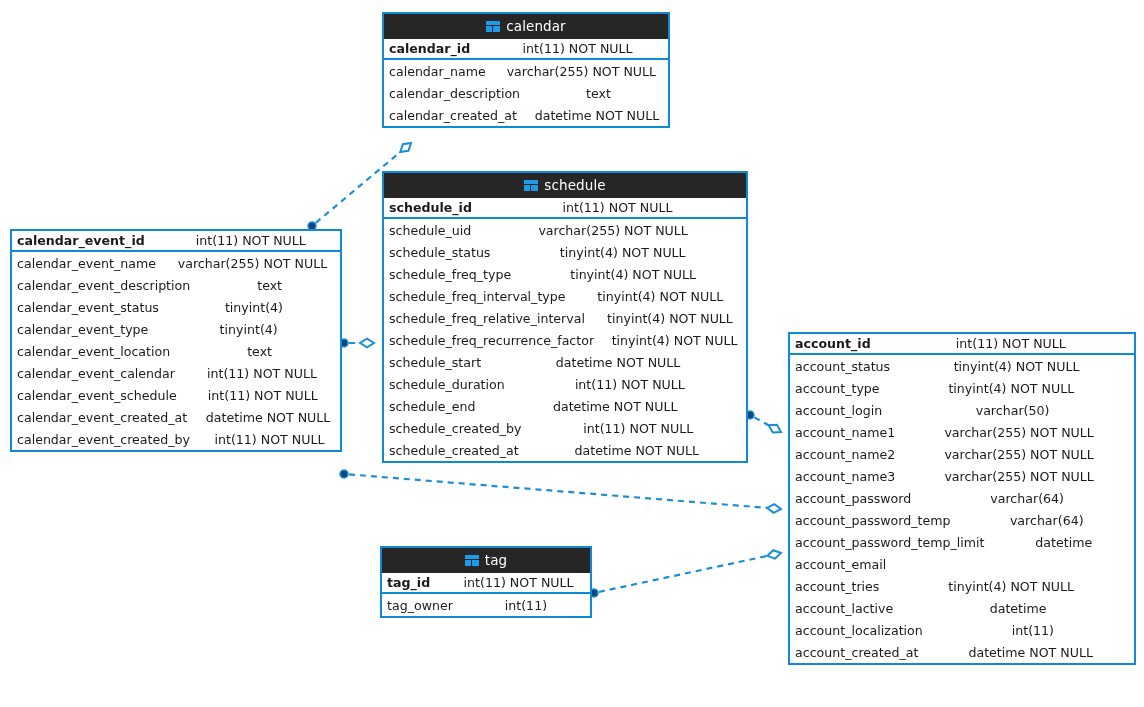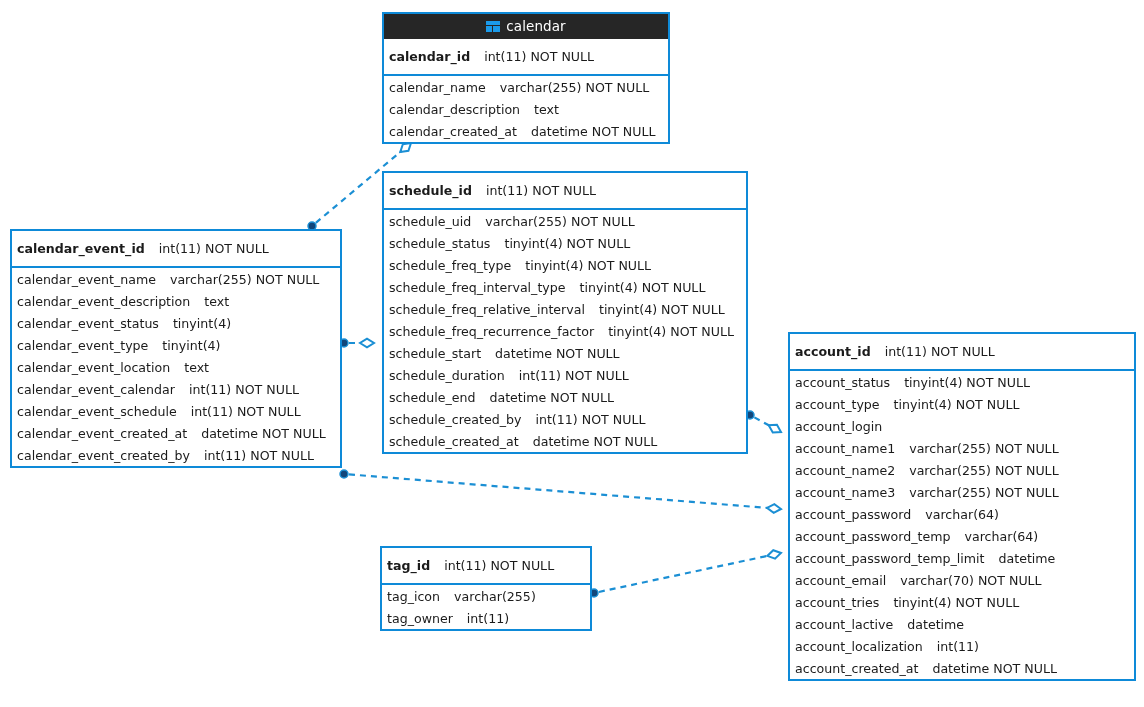--- a/index.html
+++ b/index.html
@@ -83,26 +83,26 @@
     padding: 0 5px;
     font-size: 12.6px;
     color: #1b1b1b;
     white-space: nowrap;
   }
   .row .col-name {
     flex: 0 0 auto;
   }
   .row .col-type {
     flex: 1 1 auto;
-    text-align: left;
+    text-align: center;
     padding-left: 14px;
     color: #1b1b1b;
   }
   .row.pk .col-name { font-weight: bold; }
-  .row.pk { height: 35px; }
+  .row.pk { height: 19px; gap: 8px; }
 
   
   #node-calendar        { left: 382px;  top: 10px;  width: 288px; }
   #node-calendar_event  { left: 10px;   top: 227px; width: 332px; }
   #node-schedule        { left: 382px;  top: 169px; width: 366px; }
   #node-account         { left: 788px;  top: 330px; width: 348px; }
   #node-tag             { left: 380px;  top: 544px; width: 212px; }
 </style>
 </head>
 <body>
@@ -209,20 +209,28 @@
           <span class="col-type">datetime NOT NULL</span>
         </div>
       <div class="row">
           <span class="col-name">calendar_event_created_by</span>
           <span class="col-type">int(11) NOT NULL</span>
         </div>
     </div>
   </div>
 
   <div class="table-node" id="node-schedule">
+    <div class="tbl-header">
+      <span class="tbl-icon">
+          <i class="ic-top"></i>
+          <i class="ic-bl"></i>
+          <i class="ic-br"></i>
+        </span>
+      <span class="tbl-title">schedule</span>
+    </div>
     <div class="pk-row">
       <div class="row pk">
         <span class="col-name">schedule_id</span>
         <span class="col-type">int(11) NOT NULL</span>
       </div>
     </div>
     <div class="rows">
       <div class="row">
           <span class="col-name">schedule_uid</span>
           <span class="col-type">varchar(255) NOT NULL</span>
@@ -281,20 +289,21 @@
       <div class="row">
           <span class="col-name">account_status</span>
           <span class="col-type">tinyint(4) NOT NULL</span>
         </div>
       <div class="row">
           <span class="col-name">account_type</span>
           <span class="col-type">tinyint(4) NOT NULL</span>
         </div>
       <div class="row">
           <span class="col-name">account_login</span>
+          <span class="col-type">varchar(50)</span>
         </div>
       <div class="row">
           <span class="col-name">account_name1</span>
           <span class="col-type">varchar(255) NOT NULL</span>
         </div>
       <div class="row">
           <span class="col-name">account_name2</span>
           <span class="col-type">varchar(255) NOT NULL</span>
         </div>
       <div class="row">
@@ -308,21 +317,20 @@
       <div class="row">
           <span class="col-name">account_password_temp</span>
           <span class="col-type">varchar(64)</span>
         </div>
       <div class="row">
           <span class="col-name">account_password_temp_limit</span>
           <span class="col-type">datetime</span>
         </div>
       <div class="row">
           <span class="col-name">account_email</span>
-          <span class="col-type">varchar(70) NOT NULL</span>
         </div>
       <div class="row">
           <span class="col-name">account_tries</span>
           <span class="col-type">tinyint(4) NOT NULL</span>
         </div>
       <div class="row">
           <span class="col-name">account_lactive</span>
           <span class="col-type">datetime</span>
         </div>
       <div class="row">
@@ -330,31 +338,35 @@
           <span class="col-type">int(11)</span>
         </div>
       <div class="row">
           <span class="col-name">account_created_at</span>
           <span class="col-type">datetime NOT NULL</span>
         </div>
     </div>
   </div>
 
   <div class="table-node" id="node-tag">
+    <div class="tbl-header">
+      <span class="tbl-icon">
+          <i class="ic-top"></i>
+          <i class="ic-bl"></i>
+          <i class="ic-br"></i>
+        </span>
+      <span class="tbl-title">tag</span>
+    </div>
     <div class="pk-row">
       <div class="row pk">
         <span class="col-name">tag_id</span>
         <span class="col-type">int(11) NOT NULL</span>
       </div>
     </div>
     <div class="rows">
-      <div class="row">
-          <span class="col-name">tag_icon</span>
-          <span class="col-type">varchar(255)</span>
-        </div>
       <div class="row">
           <span class="col-name">tag_owner</span>
           <span class="col-type">int(11)</span>
         </div>
     </div>
   </div>
 
 </div>
 
 </body></html>

